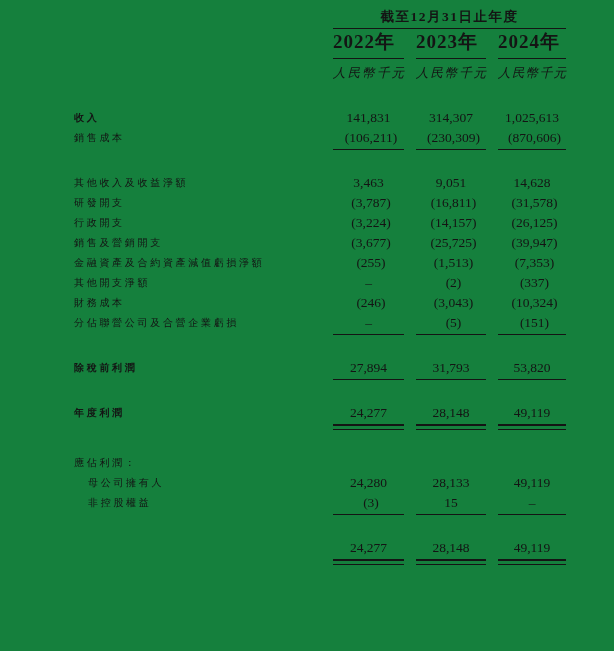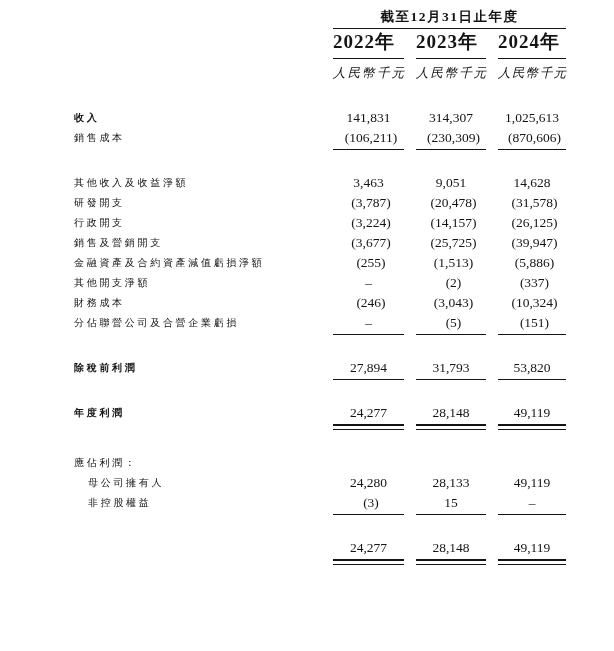--- a/index.html
+++ b/index.html
@@ -1,17 +1,17 @@
 <!DOCTYPE html>
 <html><head>
 <meta charset="utf-8">
 <style>
   html,body { margin:0; padding:0; background:#e8e8e8; }
   .page {
-    width:614px; height:651px; background:#ffffff; color:#141414;
+    width:614px; height:651px; background:#15803d; color:#141414;
     font-family:"Liberation Serif","DejaVu Serif",serif;
     box-sizing:border-box; padding:6px 0 0 74px;
     position:relative; overflow:hidden;
   }
   .grid {
     display:grid;
     grid-template-columns:247px 71px 70px 68px;
     column-gap:12px;
     align-items:center;
   }
@@ -148,21 +148,21 @@
         <div class="val">
           <div>14,628</div>
         </div>
       </div>
       <div class="grid row">
         <div class="label">研發開支</div>
         <div class="val">
           <div class="overhang">(3,787)</div>
         </div>
         <div class="val">
-          <div class="overhang">(20,478)</div>
+          <div class="overhang">(16,811)</div>
         </div>
         <div class="val">
           <div class="overhang">(31,578)</div>
         </div>
       </div>
       <div class="grid row">
         <div class="label">行政開支</div>
         <div class="val">
           <div class="overhang">(3,224)</div>
         </div>
@@ -187,21 +187,21 @@
       </div>
       <div class="grid row">
         <div class="label">金融資產及合約資產減值虧損淨額</div>
         <div class="val">
           <div class="overhang">(255)</div>
         </div>
         <div class="val">
           <div class="overhang">(1,513)</div>
         </div>
         <div class="val">
-          <div class="overhang">(5,886)</div>
+          <div class="overhang">(7,353)</div>
         </div>
       </div>
       <div class="grid row">
         <div class="label">其他開支淨額</div>
         <div class="val">
           <div>–</div>
         </div>
         <div class="val">
           <div class="overhang">(2)</div>
         </div>

